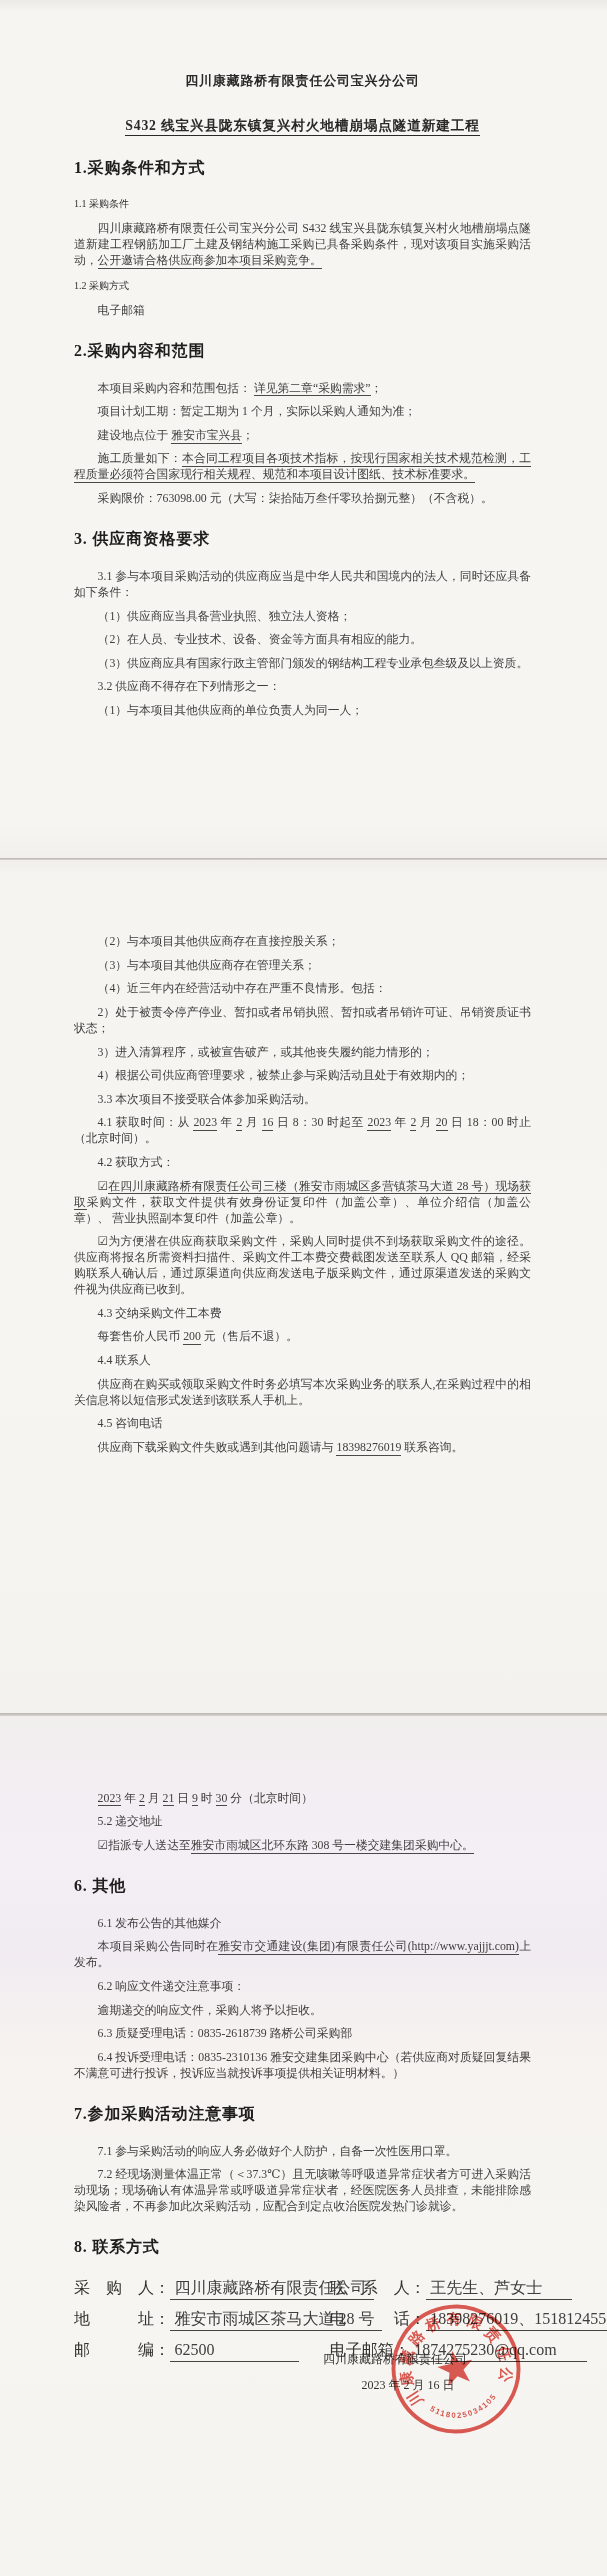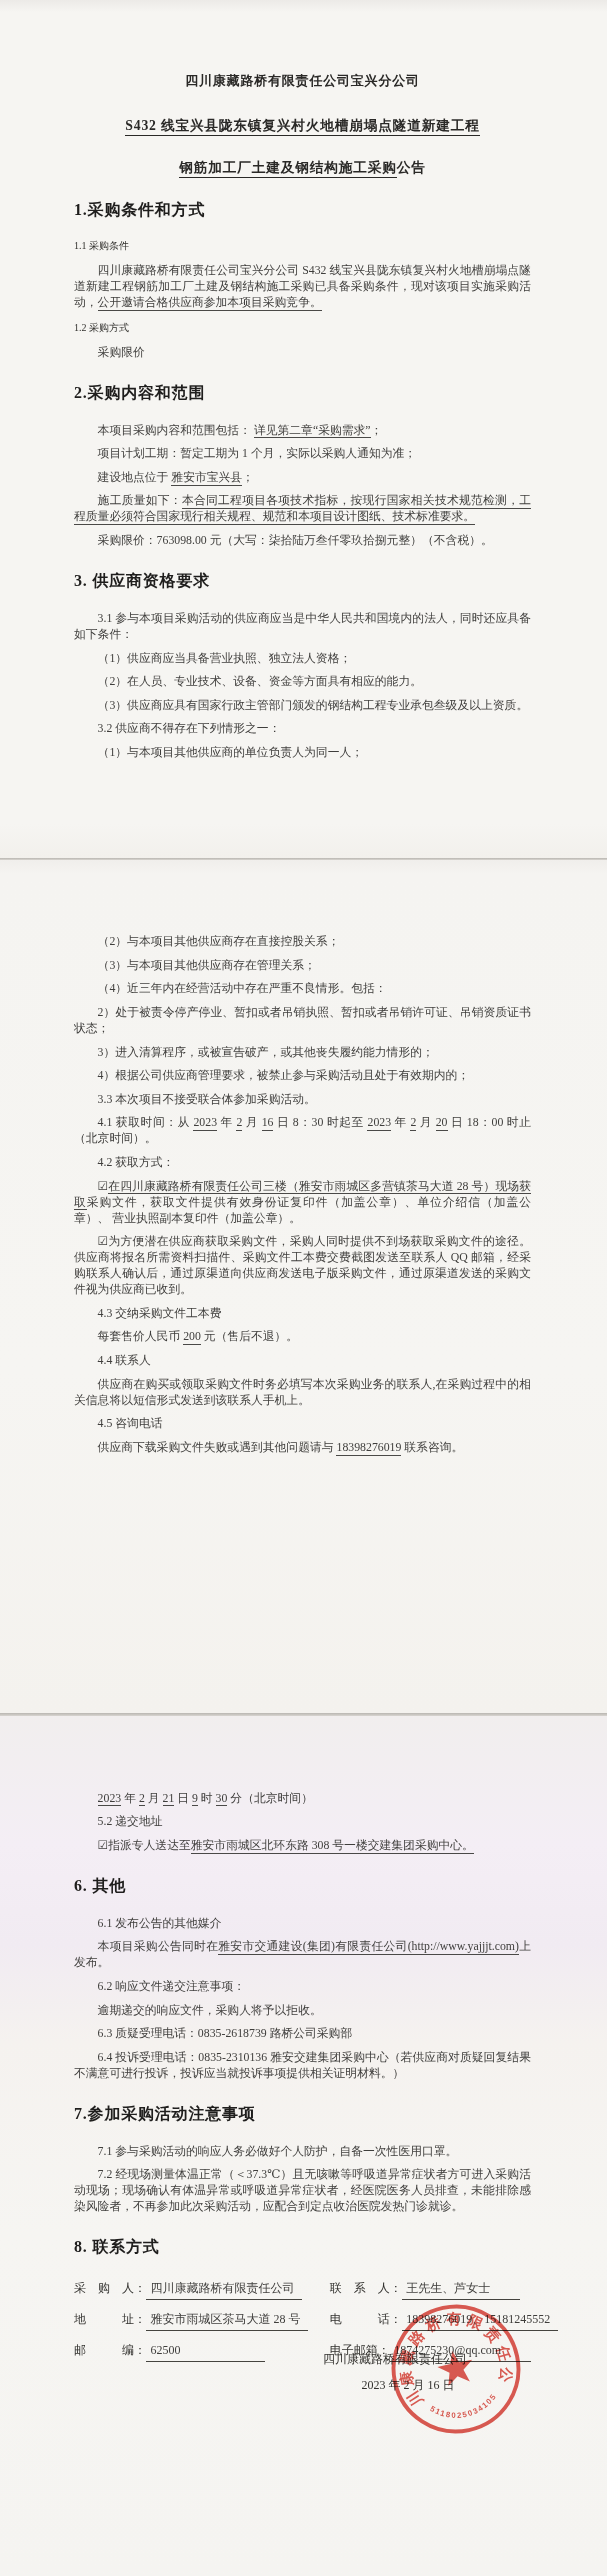--- a/index.html
+++ b/index.html
@@ -16,21 +16,21 @@
   .blk{margin:8px;}
   .t1{font-size:13px;font-weight:bold;text-align:center;color:#2a2927;letter-spacing:0.8px;}
   .t2{font-size:13.7px;font-weight:bold;text-align:center;color:#2a2927;letter-spacing:0.8px;margin-top:27px;}
   .t2 .u,.t3 .u{border-bottom:1.5px solid #2a2927;padding-bottom:1.5px;}
   .t3{font-size:13.7px;font-weight:bold;text-align:center;color:#2a2927;letter-spacing:0.8px;margin-top:24px;}
   h2.h{font-size:16px;font-weight:bold;color:#1f1e1d;letter-spacing:0.8px;margin:23px 0 18px;}
   .s{font-size:10px;color:#33322f;margin:10.6px 0 9px;}
   p.p{font-size:11.8px;line-height:16px;text-align:justify;text-indent:2em;margin:0 0 7.6px;}
   .u{border-bottom:0.8px solid #4a4947;padding-bottom:0.8px;}
   
-  .contact{margin:20px 0 0 1.5px;font-size:12px;}
+  .contact{margin:20px 0 0 1.5px;font-size:16px;}
   .c-row{display:flex;margin-bottom:9px;line-height:20px;}
   .c-left{width:55%;display:flex;}
   .c-right{width:45%;display:flex;}
   .c-label{white-space:nowrap;color:#33322f;}
   .c-val{border-bottom:0.8px solid #45443f;padding:0 7.6px 0.8px 4.6px;white-space:nowrap;}
   .c-val.long{padding-right:84px;}
   .c-val.mid{padding-right:30px;}
   
   .sig{position:absolute;top:635px;left:251px;width:288px;text-align:center;font-size:12px;color:#33322f;}
   .sig-date{margin-top:9px;margin-left:26px;font-size:12px;}
@@ -39,26 +39,25 @@
 </style>
 </head>
 <body>
 
 <div class="doc">
 
   <div class="page page1">
     <div class="page-body">
         <div class="blk t1"><span>四川康藏路桥有限责任公司宝兴分公司</span></div>
         <div class="blk t2"><span class="u">S432 线宝兴县陇东镇复兴村火地槽崩塌点隧道新建工程</span></div>
-        <div class="blk t3"><span class="u">钢筋加工厂土建及钢结构施工采购</span><span>公告</span></div>
         <h2 class="blk h"><span>1.采购条件和方式</span></h2>
         <p class="blk s"><span>1.1 采购条件</span></p>
         <p class="blk p"><span>四川康藏路桥有限责任公司宝兴分公司 S432 线宝兴县陇东镇复兴村火地槽崩塌点隧道新建工程钢筋加工厂土建及钢结构施工采购已具备采购条件，现对该项目实施采购活动，</span><span class="u">公开邀请合格供应商参加本项目采购竞争。</span></p>
         <p class="blk s"><span>1.2 采购方式</span></p>
-        <p class="blk p"><span>采购限价</span></p>
+        <p class="blk p"><span>电子邮箱</span></p>
         <h2 class="blk h"><span>2.采购内容和范围</span></h2>
         <p class="blk p"><span>本项目采购内容和范围包括： </span><span class="u">详见第二章“采购需求”</span><span>；</span></p>
         <p class="blk p"><span>项目计划工期：暂定工期为 1 个月，实际以采购人通知为准；</span></p>
         <p class="blk p"><span>建设地点位于 </span><span class="u">雅安市宝兴县</span><span>；</span></p>
         <p class="blk p"><span>施工质量如下：</span><span class="u">本合同工程项目各项技术指标，按现行国家相关技术规范检测，工程质量必须符合国家现行相关规程、规范和本项目设计图纸、技术标准要求。</span></p>
         <p class="blk p"><span>采购限价：763098.00 元（大写：柒拾陆万叁仟零玖拾捌元整）（不含税）。</span></p>
         <h2 class="blk h"><span>3. 供应商资格要求</span></h2>
         <p class="blk p"><span>3.1 参与本项目采购活动的供应商应当是中华人民共和国境内的法人，同时还应具备如下条件：</span></p>
         <p class="blk p"><span>（1）供应商应当具备营业执照、独立法人资格；</span></p>
         <p class="blk p"><span>（2）在人员、专业技术、设备、资金等方面具有相应的能力。</span></p>

